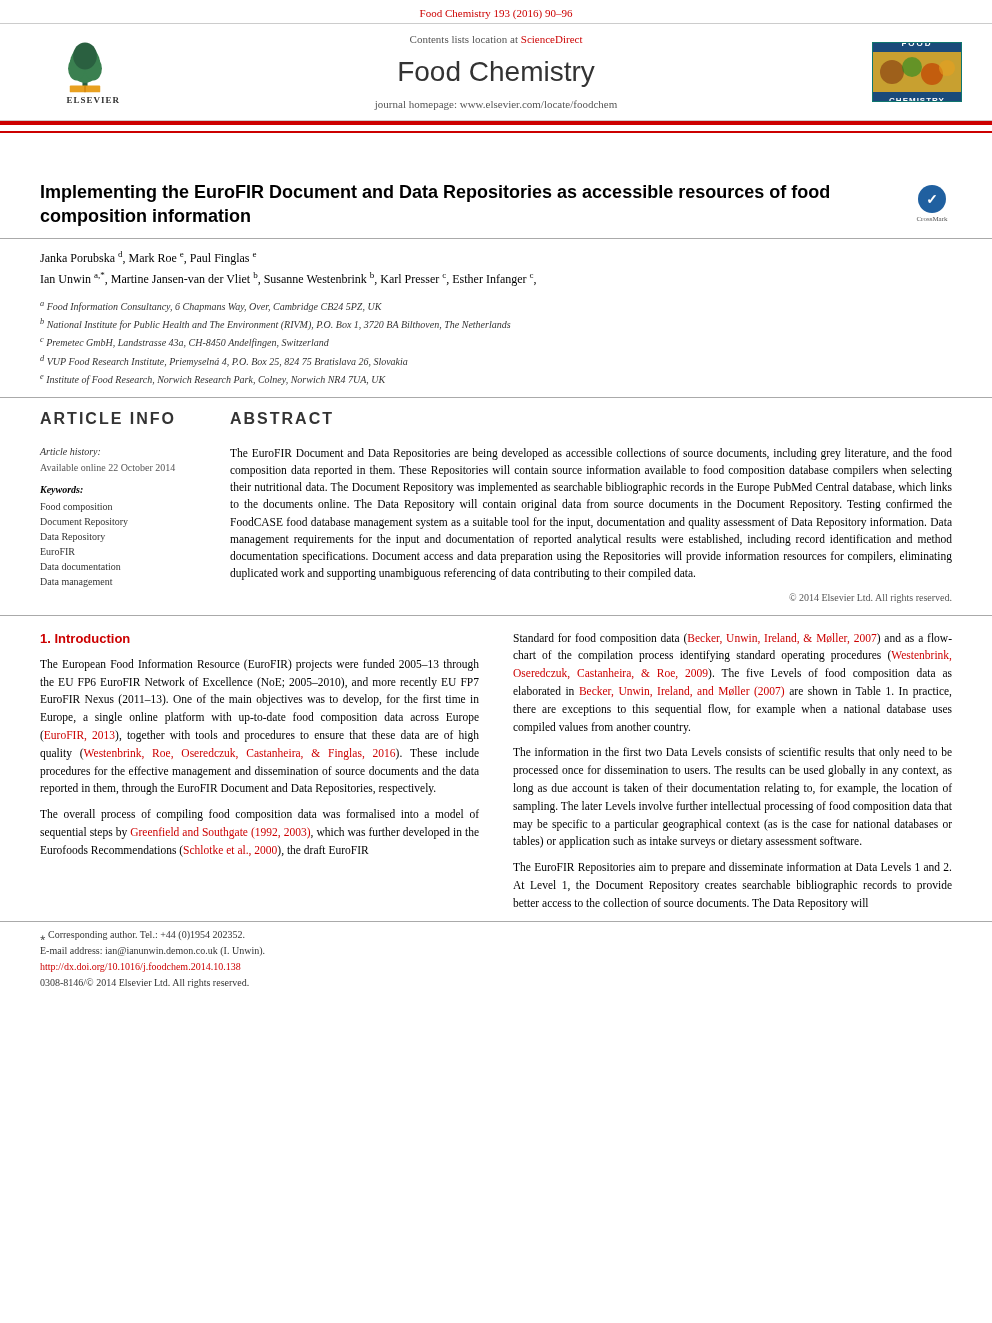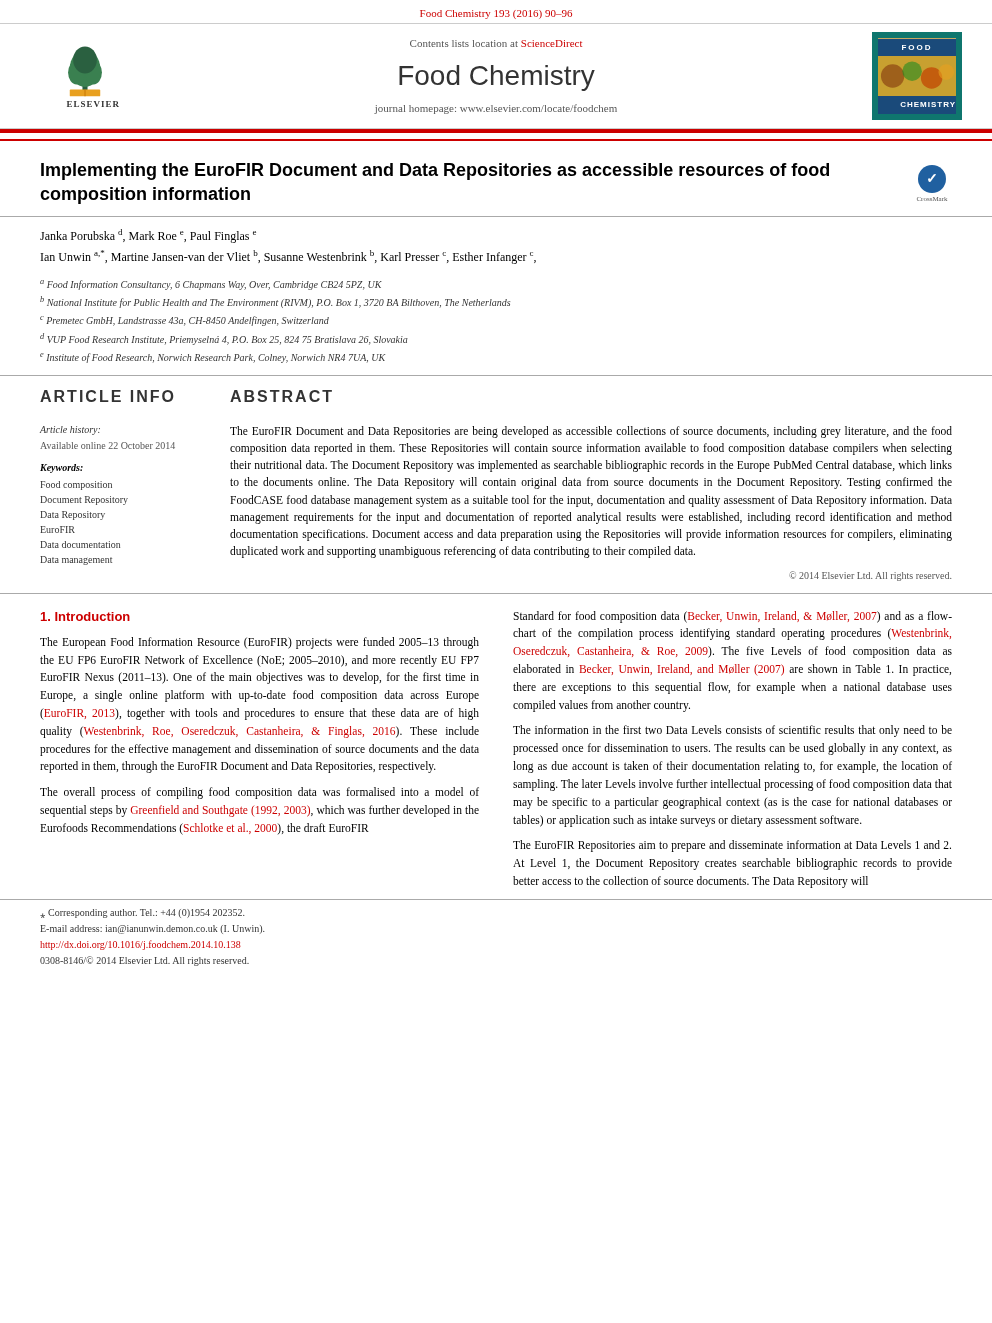--- a/index.html
+++ b/index.html
@@ -64,23 +64,23 @@
       color: #333;
       font-family: Arial, sans-serif;
       margin-bottom: 6px;
     }
     .journal-homepage {
       font-size: 11px;
       color: #555;
     }
     .food-chem-logo {
       width: 90px;
-      height: 88px;
+      height: 60px;
       background: #fff;
-      border: 6px solid #0f766e;
+      border: 1px solid #0f766e;
       display: flex;
       flex-direction: column;
       align-items: center;
       justify-content: center;
       font-family: Arial, sans-serif;
       font-weight: bold;
       overflow: hidden;
       position: relative;
     }
     .food-chem-logo-inner {
@@ -95,22 +95,23 @@
     }
     .red-bar {
       height: 4px;
       background: #c00;
       width: 100%;
     }
     .article-title-section {
       padding: 18px 40px 10px 40px;
       border-bottom: 1px solid #aaa;
       display: flex;
-      align-items: center;
+      align-items: flex-start;
       justify-content: space-between;
+      margin-top: 30px;
     }
     .article-title {
       font-size: 18px;
       font-weight: bold;
       color: #000;
       flex: 1;
       line-height: 1.3;
       font-family: Arial, sans-serif;
     }
     .crossmark {
@@ -313,21 +314,21 @@
         <div class="food-chem-logo-inner">
           <div style="background:#1a4a7a;color:#fff;font-size:8px;font-weight:bold;width:100%;text-align:center;padding:3px 0;letter-spacing:2px">FOOD</div>
           <div style="background:#c8a030;width:100%;height:40px;display:flex;align-items:center;justify-content:center;position:relative">
             <svg width="80" height="40" viewBox="0 0 80 40">
               <circle cx="15" cy="20" r="12" fill="#8B4513" opacity="0.7"></circle>
               <circle cx="35" cy="15" r="10" fill="#228B22" opacity="0.6"></circle>
               <circle cx="55" cy="22" r="11" fill="#c04000" opacity="0.7"></circle>
               <circle cx="70" cy="16" r="8" fill="#e8a020" opacity="0.6"></circle>
             </svg>
           </div>
-          <div style="background:#1a4a7a;color:#fff;font-size:8px;font-weight:bold;width:100%;text-align:right;padding:3px 0;letter-spacing:1px">CHEMISTRY</div>
+          <div style="background:#1a4a7a;color:#fff;font-size:8px;font-weight:bold;width:100%;text-align:center;padding:3px 0;letter-spacing:1px">CHEMISTRY</div>
         </div>
       </div>
     </div>
     <div class="red-bar"></div>
   </div>
 
   <div class="article-title-section">
     <div class="article-title">Implementing the EuroFIR Document and Data Repositories as accessible resources of food composition information</div>
     <div class="crossmark">
       <div class="crossmark-circle">✓</div>

